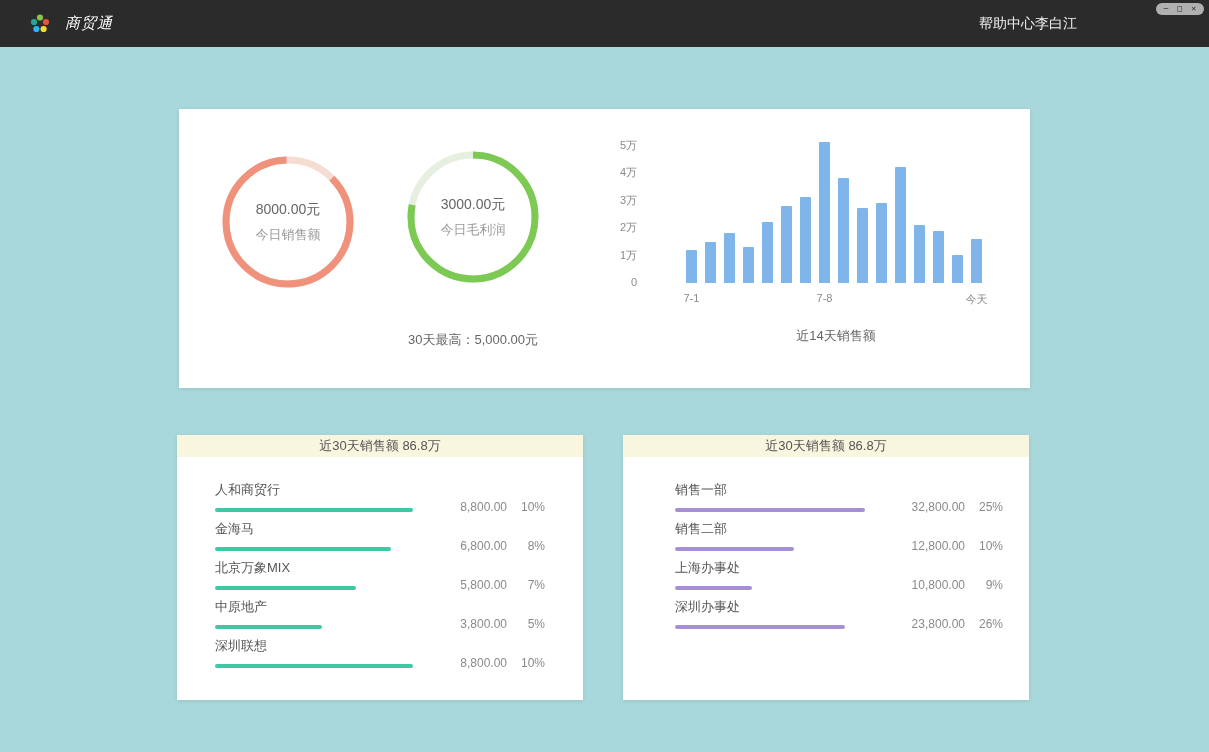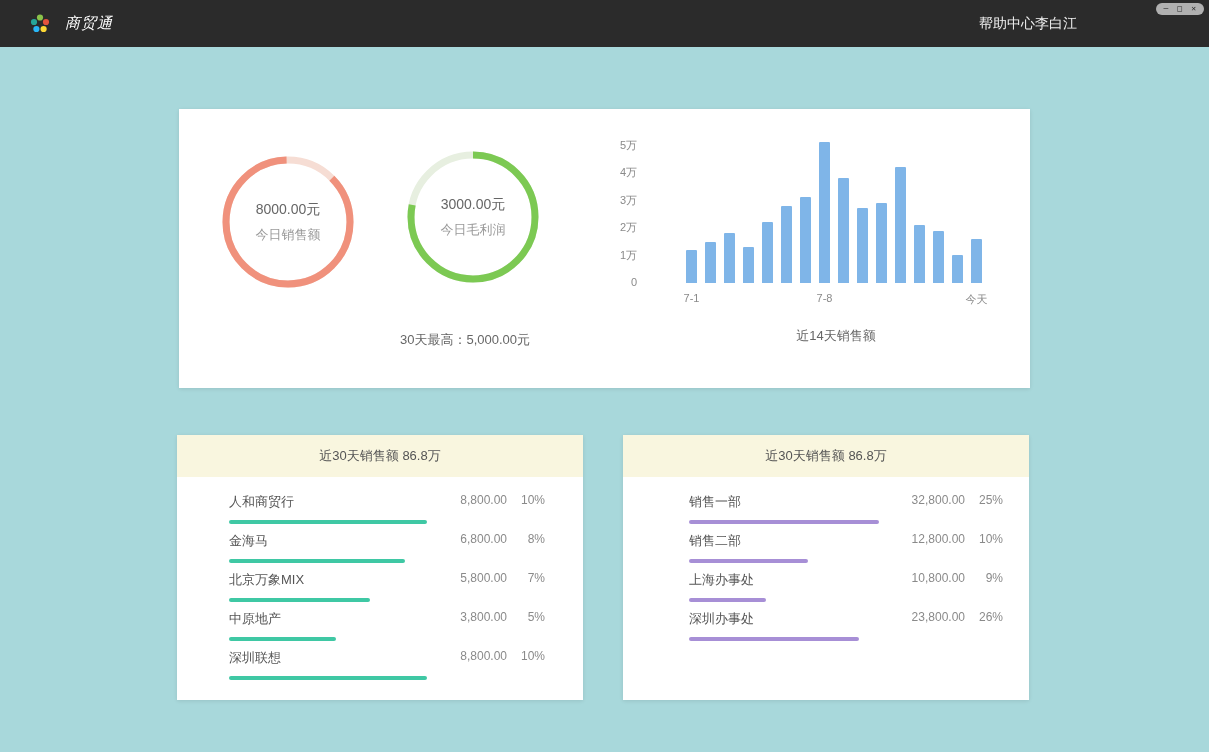--- a/index.html
+++ b/index.html
@@ -39,21 +39,21 @@
   .donut-2 { left:224px; top:38px; }
   .donut-svg circle { fill:none; stroke-width:7; stroke-linecap:butt; }
   .donut-center {
     position:absolute; left:0; top:0; width:140px; height:140px;
     display:flex; flex-direction:column; align-items:center; justify-content:center; gap:7px;
   }
   .donut-value { font-size:14px; color:#666; }
   .donut-label { font-size:13px; color:#999; }
   .donut-foot  { position:absolute; width:240px; text-align:center; font-size:13px; color:#666; }
   .foot-1 { left:-11px; top:222px; }   
-  .foot-2 { left:166px; top:222px; }   
+  .foot-2 { left:174px; top:222px; }   
 
   
   .y-axis {
     position:absolute; left:420px; top:29px; width:38px; height:151px;
     display:flex; flex-direction:column; justify-content:space-between; align-items:flex-end;
   }
   .ytick { font-size:11px; color:#8a8a8a; line-height:14px; }
   .plot {
     position:absolute; left:507px; top:36px; width:302px; height:138px;
     display:flex; align-items:flex-end; gap:8px;
@@ -66,26 +66,26 @@
   }
   .chart-caption {
     position:absolute; left:455px; top:218px; width:404px;
     text-align:center; font-size:13px; color:#666;
   }
 
   
   .panel-left  { left:177px; top:435px; width:406px; height:265px; }
   .panel-right { left:623px; top:435px; width:406px; height:265px; }
   .panel-header {
-    height:42px; background:#f9f6df; display:flex; align-items:center; justify-content:center;
+    height:22px; background:#f9f6df; display:flex; align-items:center; justify-content:center;
     font-size:13px; color:#555;
   }
   .panel-body { padding:16px 38px 0 38px; }
   .panel-right .panel-body { padding-left:52px; padding-right:26px; }
-  .prow { height:39px; display:flex; justify-content:space-between; align-items:flex-start;margin-left:14px; }
+  .prow { height:39px; display:flex; justify-content:space-between; align-items:flex-end; }
   .prow-main { width:198px; }
   .prow-name { font-size:13px; color:#555; margin-bottom:9px; white-space:nowrap; }
   .prow-track { width:198px; height:4px; }
   .prow-fill { height:4px; border-radius:2px; }
   .prow-stats { display:flex; align-items:baseline; margin-bottom:-2px; }
   .prow-value { font-size:12px; color:#8a8a8a; min-width:72px; text-align:right; }
   .prow-pct   { font-size:12px; color:#8a8a8a; min-width:38px; text-align:right; }
 </style>
 </head>
 <body>

